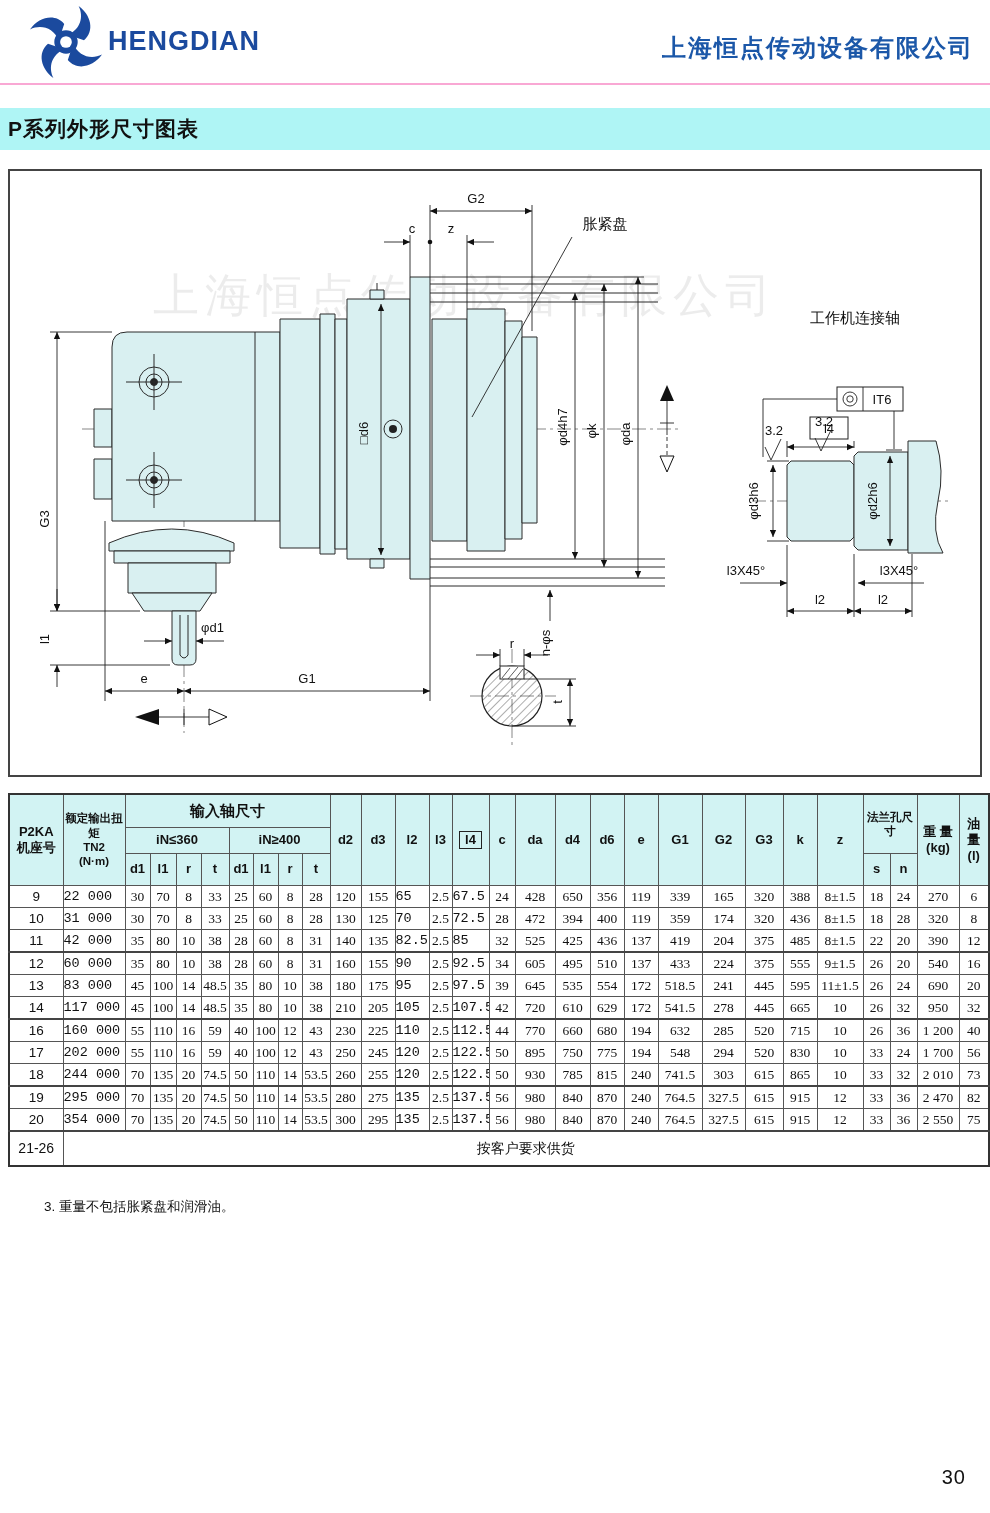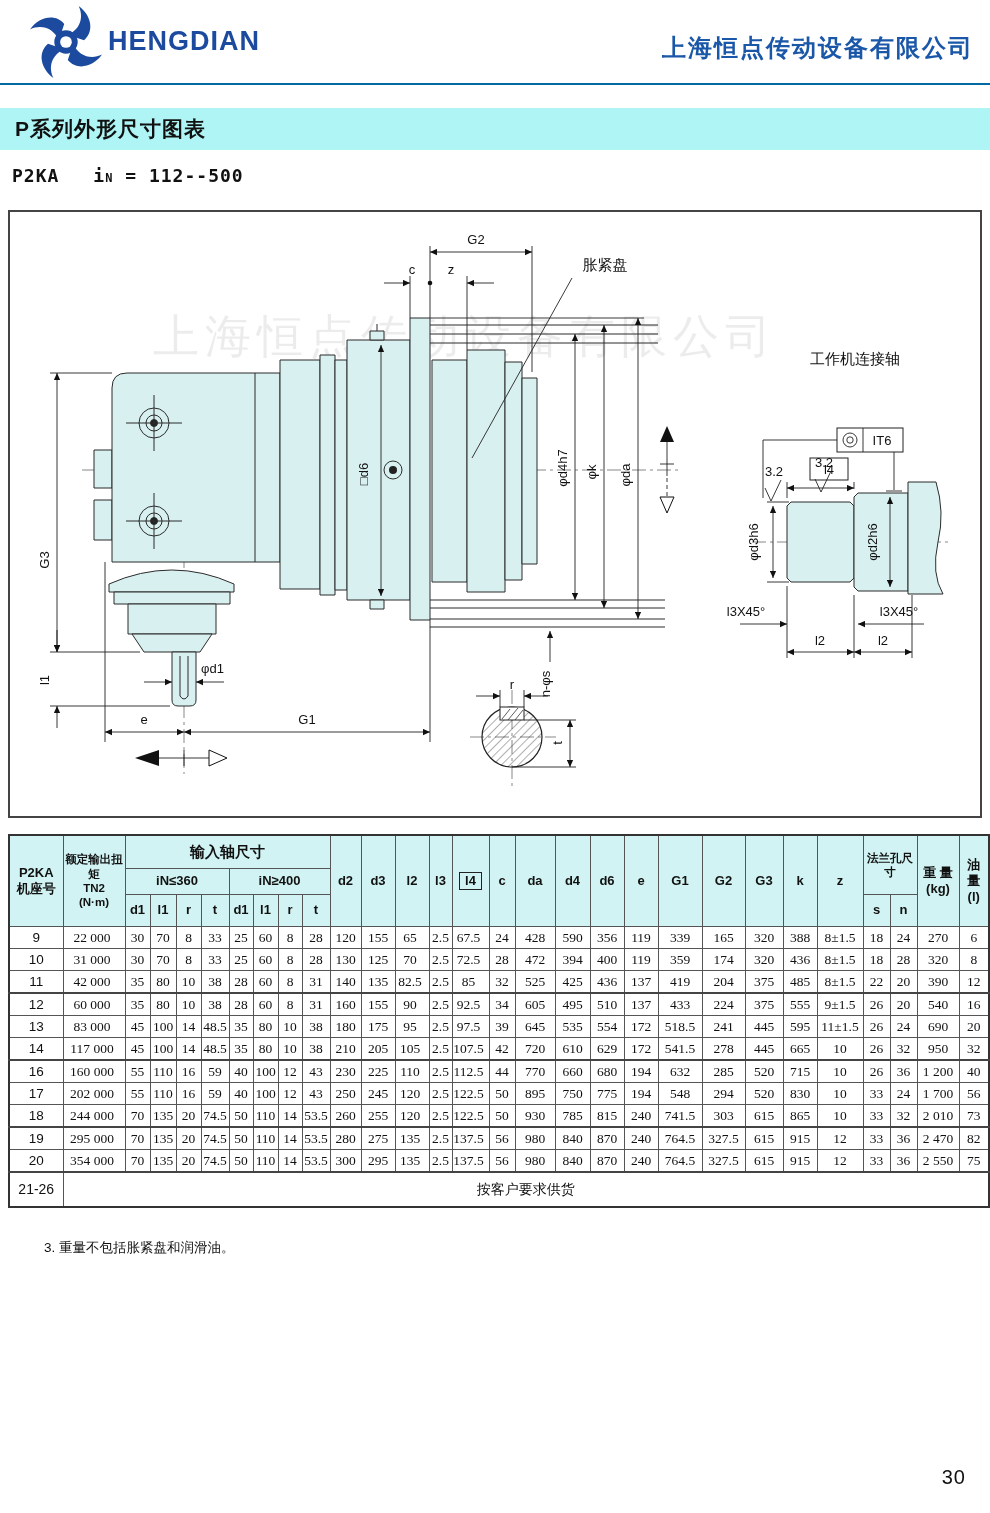--- a/index.html
+++ b/index.html
@@ -1,27 +1,27 @@
 <!DOCTYPE html>
 <html><head>
 <meta charset="utf-8">
 <style>
   html,body{margin:0;padding:0;background:#fff;}
   .page{position:relative;width:990px;height:1513px;background:#fff;overflow:hidden;
         font-family:"Liberation Sans",sans-serif;color:#111;}
   
-  .hd{position:relative;height:83px;border-bottom:2px solid #0369a1;}
+  .hd{position:relative;height:83px;border-bottom:2px solid #f9a8d4;}
   .hd .logo{position:absolute;left:30px;top:6px;}
   .hd .logotext{position:absolute;left:108px;top:26px;font-size:27px;font-weight:bold;
       color:#1b4a9e;letter-spacing:1px;}
   .hd .company{position:absolute;right:16px;top:32px;font-size:24px;font-weight:bold;
       color:#1b57a8;letter-spacing:2px;}
   
   .banner{margin:23px 0 0 0;height:42px;background:#aff5f5;display:flex;align-items:center;}
-  .banner span{font-size:21px;font-weight:bold;padding-left:15px;letter-spacing:1px;}
+  .banner span{font-size:21px;font-weight:bold;padding-left:8px;letter-spacing:1px;}
   .subtitle{margin:15px 0 0 12px;height:26px;font-family:"DejaVu Sans Mono",monospace;
       font-size:18px;font-weight:bold;letter-spacing:1px;}
   .subtitle .sm{font-size:12px;}
   .subtitle .gap{display:inline-block;width:34px;}
   
   .drawbox{margin:19px 8px 0 8px;border:2px solid #444;height:604px;position:relative;}
   svg text{font-family:"Liberation Sans",sans-serif;}
   .dt{font-size:13px;fill:#111;}
   .dt2{font-size:15px;fill:#111;}
   .wm{font-size:46px;fill:#000;opacity:0.07;letter-spacing:6px;}
@@ -33,21 +33,21 @@
   
   .tblwrap{margin:16px 8px 0 8px;}
   table{border-collapse:collapse;width:100%;table-layout:fixed;}
   table,td,th{border:1px solid #555;}
   table{border:2px solid #333;}
   th{background:#d2f3f3;font-size:13px;font-weight:bold;padding:0;line-height:1.25;margin-top:44px;}
   td{background:#fff;font-family:"Liberation Serif","DejaVu Serif",serif;
      font-size:13.5px;text-align:center;padding:0;height:21px;line-height:21px;
      white-space:nowrap;overflow:hidden;}
   tr.grp td{border-top:2px solid #444;}
-  td.right{text-align:center;padding-right:4px;}
+  td.right{text-align:left;padding-right:4px;font-family:Liberation Mono, monospace;}
   td.mod{font-family:"Liberation Sans",sans-serif;font-size:13.5px;}
   .hrow1 th{height:32px;}
   .hrow2 th{height:25px;font-weight:bold;}
   .hrow3 th{height:31px;}
   .boxed{border:1.2px solid #222;padding:0px 5px;display:inline-block;line-height:16px;}
   .small{font-size:11.5px;font-weight:bold;}
   .lastrow td{height:33px;line-height:33px;font-size:14px;margin-left:28px;}
   
   .notes{margin:26px 0 0 10px;font-size:13.5px;line-height:2.1;}
   .notes .n2{padding-left:34px;}
@@ -72,23 +72,20 @@
       <circle r="6.5" fill="#fff"></circle>
     </svg>
     <div class="logotext">HENGDIAN</div>
     <div class="company">上海恒点传动设备有限公司</div>
   </div>
 
   <div class="banner">
     <span>P系列外形尺寸图表</span>
   </div>
 
-  <div class="subtitle">
-    <span>P2KA</span><span class="gap"></span><span>i</span><span class="sm">N</span><span> = 112--500</span>
-  </div>
 
   <div class="drawbox">
   <svg width="970" height="600" viewBox="0 0 970 600">
     <defs>
       <marker id="ma" viewBox="0 0 10 10" refX="10" refY="5" markerWidth="11" markerHeight="7" markerUnits="userSpaceOnUse" orient="auto-start-reverse">
         <path d="M0,0.5 L10,5 L0,9.5 Z" fill="#111"></path>
       </marker>
       <pattern id="hatch" width="6" height="6" patternTransform="rotate(45)" patternUnits="userSpaceOnUse">
         <line x1="0" y1="0" x2="0" y2="6" class="hatchln"></line>
       </pattern>
@@ -382,21 +379,21 @@
             <td>60</td>
             <td>8</td>
             <td>28</td>
             <td>120</td>
             <td>155</td>
             <td class="right">65</td>
             <td>2.5</td>
             <td class="right">67.5</td>
             <td>24</td>
             <td>428</td>
-            <td>590</td>
+            <td>650</td>
             <td>356</td>
             <td>119</td>
             <td>339</td>
             <td>165</td>
             <td>320</td>
             <td>388</td>
             <td>8±1.5</td>
             <td>18</td>
             <td>24</td>
             <td>270</td>

